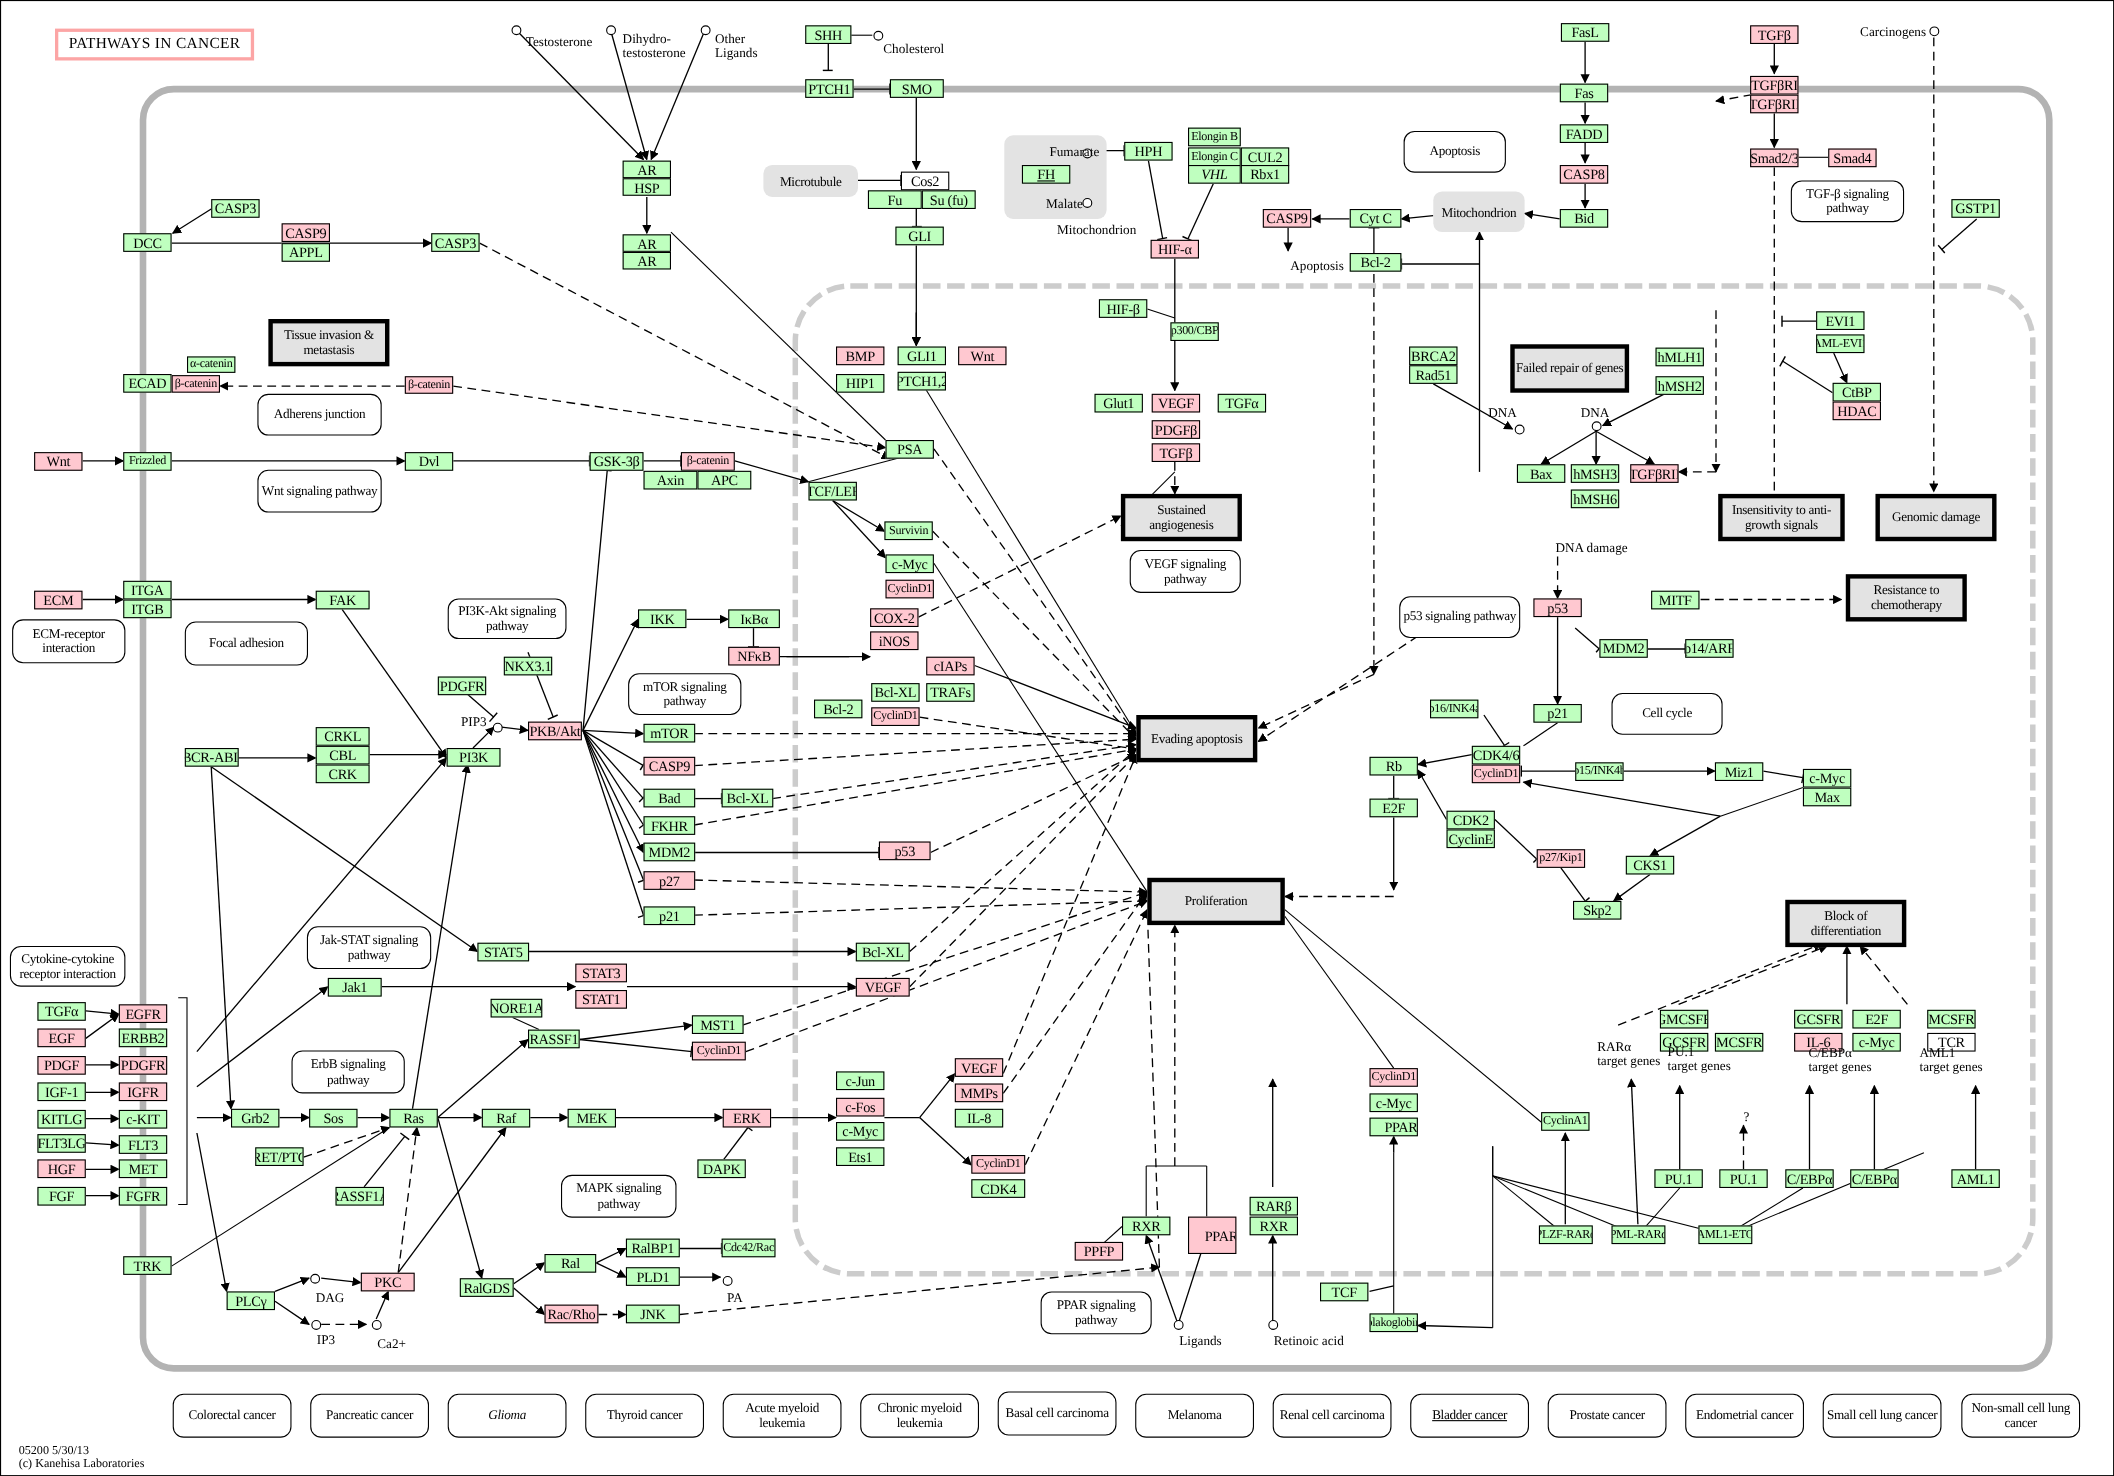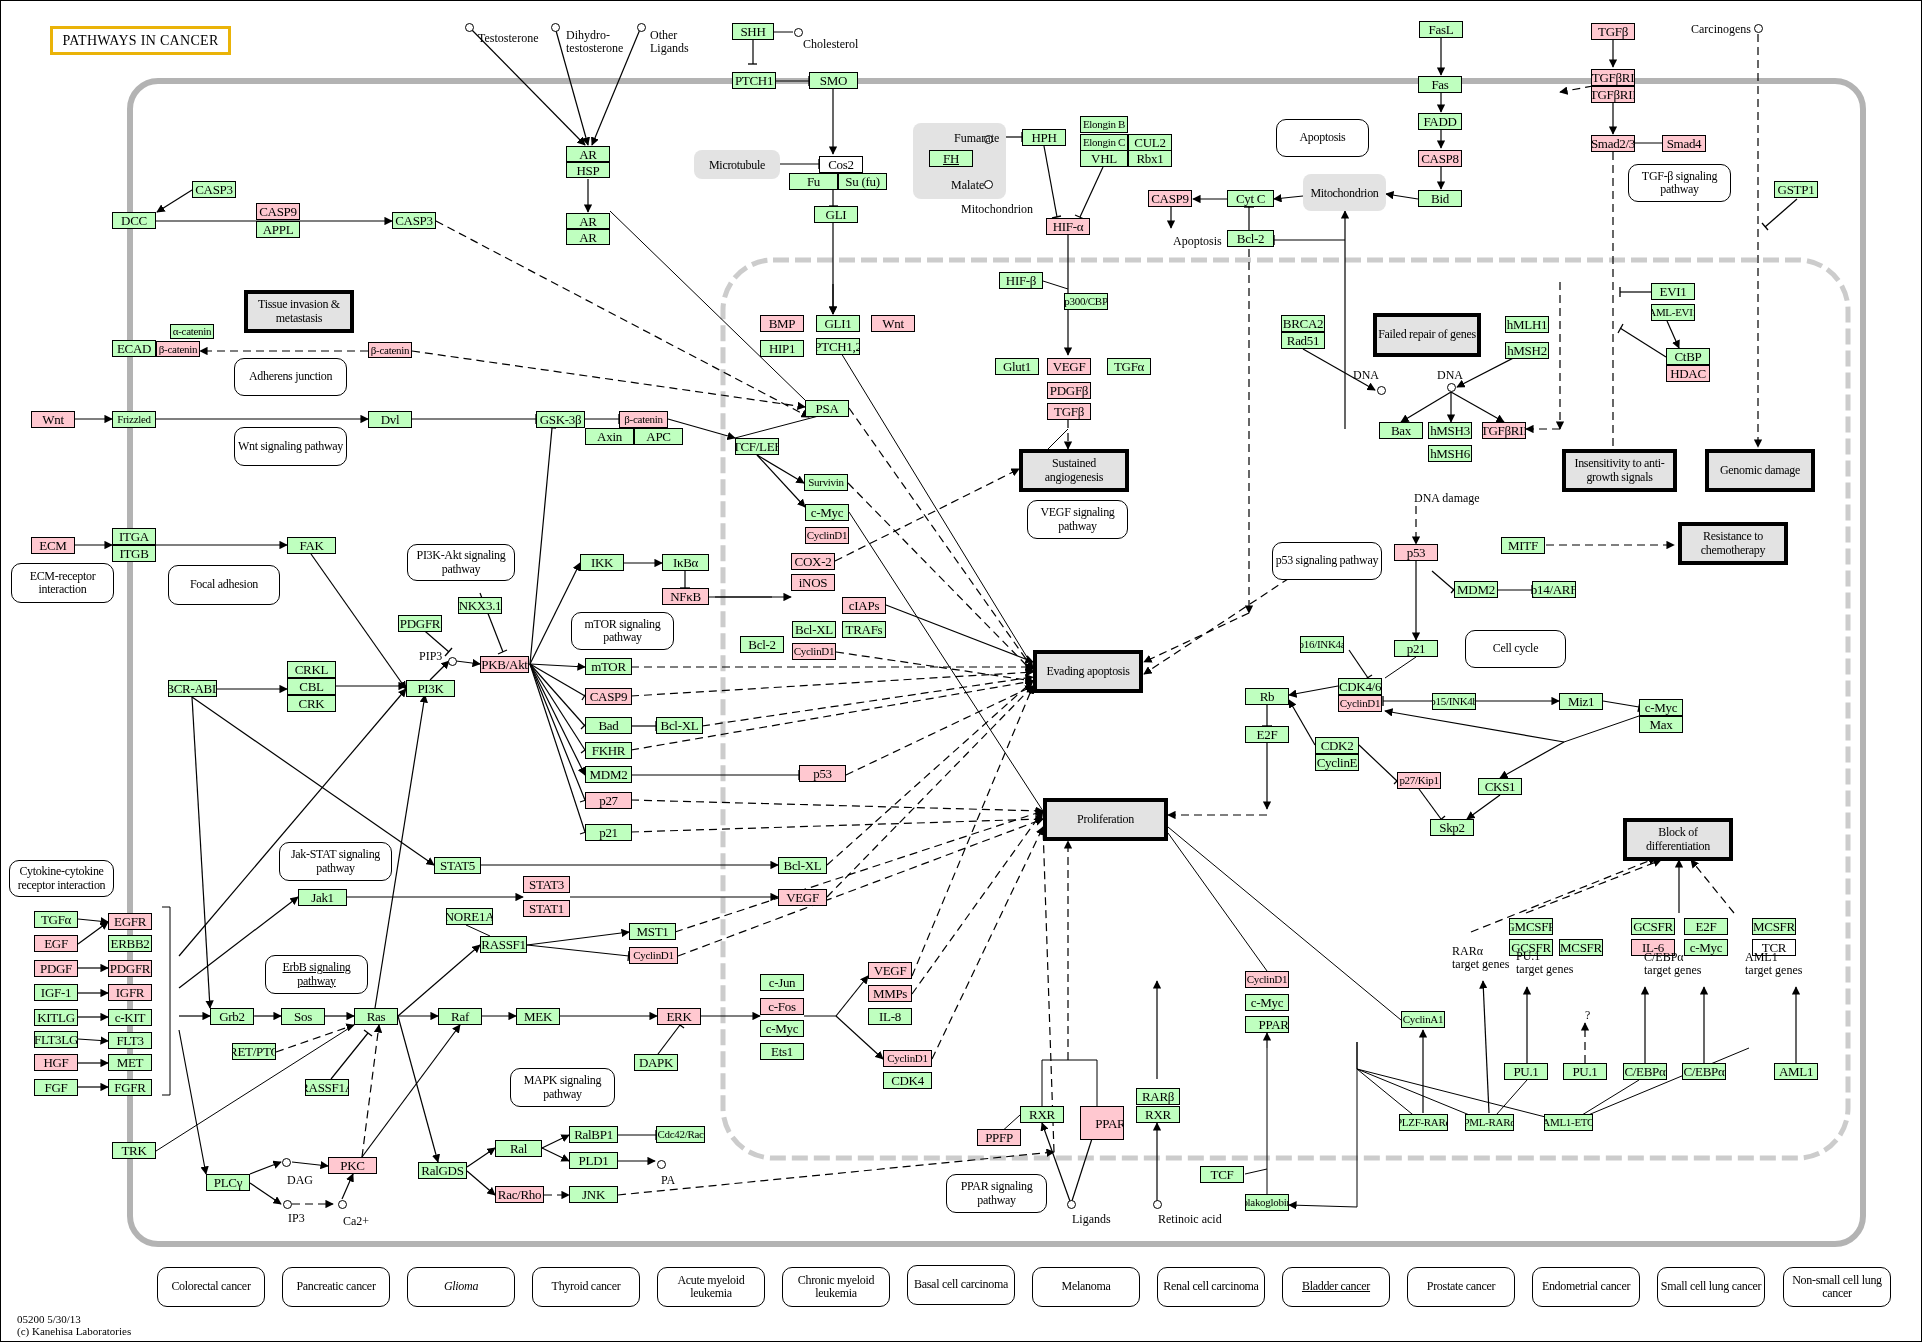--- a/index.html
+++ b/index.html
@@ -12,21 +12,21 @@
           font-size:13px; line-height:1; display:flex; align-items:center; justify-content:center;
           white-space:nowrap; overflow:hidden; letter-spacing:-0.3px; cursor:pointer; }
   .gene { background:#bfffbf; }
   .gene.mut { background:#ffc8d0; }
   .gene.none { background:#ffffff; }
   .pheno { background:#e3e3e3; border:4px solid #000; font-size:12px; text-align:center; white-space:normal; line-height:1.1; }
   .map { background:#fff; border:1px solid #000; border-radius:10px; font-size:12px; text-align:center; white-space:normal; line-height:1.1; }
   .region { background:#e3e3e3; border:none; border-radius:8px; font-size:12px; cursor:default; }
   .label { position:absolute; font-size:12px; line-height:1.05; white-space:pre; text-align:center; }
   .cpd { position:absolute; width:9px; height:9px; border:1.3px solid #000; border-radius:50%; background:#fff; box-sizing:border-box; }
-  #title-box { position:absolute; border:3px solid #eab308; background:#fff; font-size:14px;
+  #title-box { position:absolute; border:3px solid #fca5a5; background:#fff; font-size:14px;
                display:flex; align-items:center; justify-content:center; box-sizing:border-box; letter-spacing:0.3px; }
   #footer { position:absolute; left:17px; top:1313px; font-size:11px; line-height:1.1; white-space:pre; }
 </style>
 </head>
 <body>
 
 <div id="stage">
   <svg id="edges" xmlns="http://www.w3.org/2000/svg">
     <defs>
       <marker id="arr" viewBox="0 0 10 10" refX="9" refY="5" markerWidth="7" markerHeight="7" orient="auto-start-reverse">
@@ -309,21 +309,21 @@
       <div class="node gene" style="left: 566px; top: 229px; width: 44px; height: 16px;">AR</div>
       <div class="node gene none" style="left: 819px; top: 156px; width: 44px; height: 17px;">Cos2</div>
       <div class="node gene" style="left: 789px; top: 173px; width: 49px; height: 17px;">Fu</div>
       <div class="node gene" style="left: 838px; top: 173px; width: 49px; height: 17px;">Su (fu)</div>
       <div class="node gene" style="left: 814px; top: 206px; width: 44px; height: 17px;">GLI</div>
       <div class="node gene" style="left: 929px; top: 150px; width: 44px; height: 17px; text-decoration: underline;">FH</div>
       <div class="node gene" style="left: 1022px; top: 129px; width: 44px; height: 17px;">HPH</div>
       <div class="node gene" style="font-size: 11px; left: 1080px; top: 116px; width: 48px; height: 17px;">Elongin B</div>
       <div class="node gene" style="font-size: 11px; left: 1080px; top: 134px; width: 48px; height: 17px;">Elongin C</div>
       <div class="node gene" style="left: 1128px; top: 134px; width: 44px; height: 17px;">CUL2</div>
-      <div class="node gene" style="left: 1080px; top: 150px; width: 48px; height: 17px;">VHL</div>
+      <div class="node gene" style="left: 1080px; top: 150px; width: 48px; height: 17px; font-style: italic;">VHL</div>
       <div class="node gene" style="left: 1128px; top: 150px; width: 44px; height: 17px;">Rbx1</div>
       <div class="node gene mut" style="left: 1046px; top: 218px; width: 44px; height: 17px;">HIF-α</div>
       <div class="node gene mut" style="left: 1148px; top: 190px; width: 44px; height: 17px;">CASP9</div>
       <div class="node gene" style="left: 1227px; top: 190px; width: 47px; height: 17px;">Cyt C</div>
       <div class="node gene" style="left: 1227px; top: 230px; width: 47px; height: 17px;">Bcl-2</div>
       <div class="node gene" style="left: 1419px; top: 21px; width: 44px; height: 17px;">FasL</div>
       <div class="node gene" style="left: 1418px; top: 76px; width: 44px; height: 17px;">Fas</div>
       <div class="node gene" style="left: 1418px; top: 113px; width: 44px; height: 17px;">FADD</div>
       <div class="node gene mut" style="left: 1418px; top: 150px; width: 44px; height: 17px;">CASP8</div>
       <div class="node gene" style="left: 1418px; top: 190px; width: 44px; height: 17px;">Bid</div>
@@ -520,21 +520,21 @@
       <div class="node pheno" style="left: 1678px; top: 522px; width: 110px; height: 43px;">Resistance to chemotherapy</div>
       <div class="node pheno" style="left: 1623px; top: 818px; width: 110px; height: 43px;">Block of differentiation</div>
       <div class="node map" style="left: 234px; top: 358px; width: 113px; height: 38px;">Adherens junction</div>
       <div class="node map" style="left: 234px; top: 427px; width: 113px; height: 39px;">Wnt signaling pathway</div>
       <div class="node map" style="left: 11px; top: 563px; width: 103px; height: 40px;">ECM-receptor interaction</div>
       <div class="node map" style="left: 168px; top: 565px; width: 112px; height: 40px;">Focal adhesion</div>
       <div class="node map" style="left: 407px; top: 544px; width: 108px; height: 37px;">PI3K-Akt signaling pathway</div>
       <div class="node map" style="left: 571px; top: 612px; width: 103px; height: 38px;">mTOR signaling pathway</div>
       <div class="node map" style="left: 279px; top: 842px; width: 113px; height: 39px;">Jak-STAT signaling pathway</div>
       <div class="node map" style="left: 9px; top: 860px; width: 105px; height: 37px;">Cytokine-cytokine receptor interaction</div>
-      <div class="node map" style="left: 265px; top: 955px; width: 103px; height: 39px; text-decoration: underline;">ErbB signaling pathway</div>
+      <div class="node map" style="left: 265px; top: 955px; width: 103px; height: 39px;">ErbB signaling pathway</div>
       <div class="node map" style="left: 510px; top: 1068px; width: 105px; height: 39px;">MAPK signaling pathway</div>
       <div class="node map" style="left: 1027px; top: 500px; width: 101px; height: 39px;">VEGF signaling pathway</div>
       <div class="node map" style="left: 1276px; top: 119px; width: 93px; height: 38px;">Apoptosis</div>
       <div class="node map" style="left: 1628px; top: 164px; width: 103px; height: 38px;">TGF-β signaling pathway</div>
       <div class="node map" style="left: 1272px; top: 542px; width: 110px; height: 38px;">p53 signaling pathway</div>
       <div class="node map" style="left: 1465px; top: 630px; width: 101px; height: 38px;">Cell cycle</div>
       <div class="node map" style="left: 946px; top: 1174px; width: 101px; height: 39px;">PPAR signaling pathway</div>
       <div class="node map" style="left: 157px; top: 1267px; width: 108px; height: 40px;">Colorectal cancer</div>
       <div class="node map" style="left: 282px; top: 1267px; width: 108px; height: 40px;">Pancreatic cancer</div>
       <div class="node map" style="left: 407px; top: 1267px; width: 108px; height: 40px; font-style: italic;">Glioma</div>

